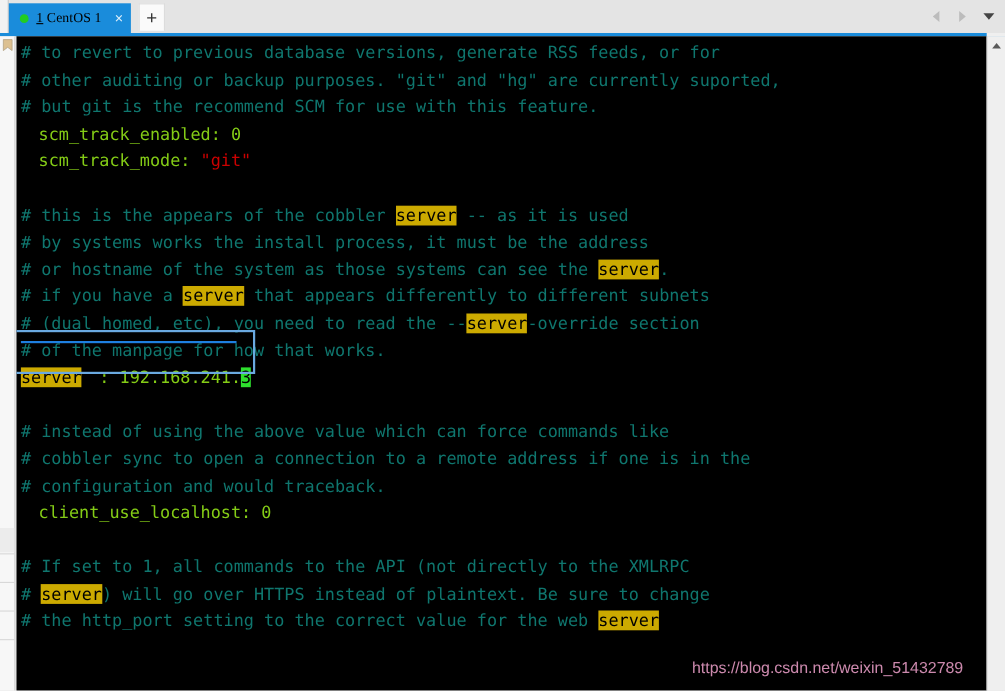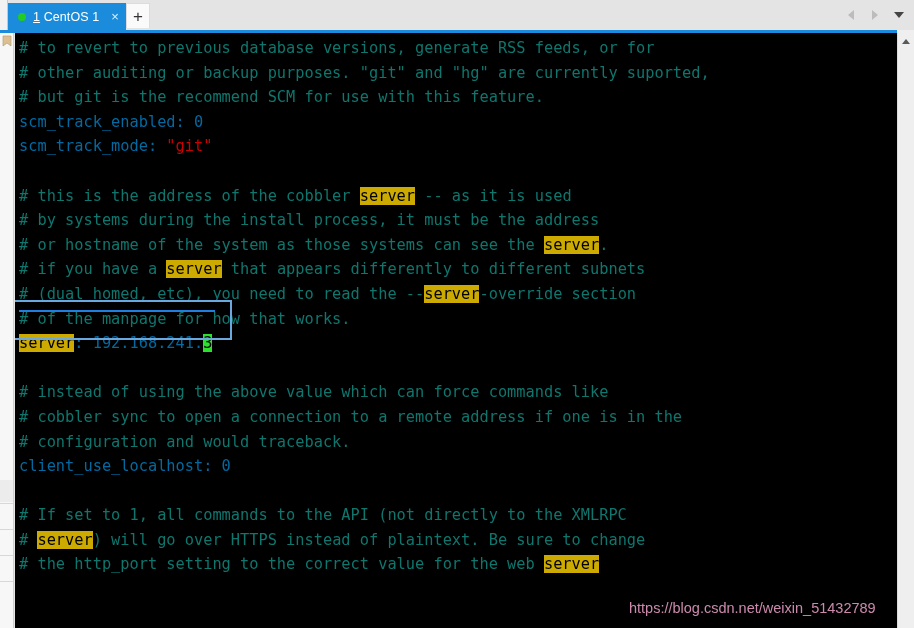--- a/index.html
+++ b/index.html
@@ -49,23 +49,23 @@
     cursor: default;
   }
   .tab-dot {
     width: 8px; height: 8px;
     border-radius: 50%;
     background: #22cc22;
     margin-right: 7px;
     flex: none;
   }
   .tab-label {
-    color: #ffffff;
+    color: #000000;
     font-size: 12.5px;
-    font-family: Liberation Sans, sans-serif;
+    font-family: Liberation Serif, serif;
     white-space: nowrap;
     letter-spacing: .1px;
   }
   .tab-label .acc {
     text-decoration: underline;
   }
   .tab-close {
     color: #dff0fb;
     font-size: 13px;
     margin-left: 12px;
@@ -183,21 +183,21 @@
     height: 24.6px;
     line-height: 24.6px;
     white-space: pre;
     font-family: "DejaVu Sans Mono", "Liberation Mono", monospace;
     font-size: 15.3px;
     color: #ffffff;
     letter-spacing: 0px;
   }
   .cmt  { color: #0f766e; }
   .str  { color: #cc0000; }
-  .plain{ color: #0369a1; }
+  .plain{ color: #84cc16; margin-left: 16px; }
   .hl {
     background: #ccaa00;
     color: #000000;
   }
   .cursor {
     background: #2ee02e;
     color: #000000;
   }
 
   
@@ -309,22 +309,22 @@
   </div>
 
   <div class="term">
     <div class="term-inner" id="term-lines">
         <div class="line"><span class="cmt"># to revert to previous database versions, generate RSS feeds, or for</span></div>
         <div class="line"><span class="cmt"># other auditing or backup purposes. "git" and "hg" are currently suported,</span></div>
         <div class="line"><span class="cmt"># but git is the recommend SCM for use with this feature.</span></div>
         <div class="line"><span class="plain">scm_track_enabled: 0</span></div>
         <div class="line"><span class="plain">scm_track_mode: </span><span class="str">"git"</span></div>
         <div class="line">&nbsp;</div>
-        <div class="line"><span class="cmt"># this is the address of the cobbler </span><span class="hl">server</span><span class="cmt"> -- as it is used</span></div>
-        <div class="line"><span class="cmt"># by systems during the install process, it must be the address</span></div>
+        <div class="line"><span class="cmt"># this is the appears of the cobbler </span><span class="hl">server</span><span class="cmt"> -- as it is used</span></div>
+        <div class="line"><span class="cmt"># by systems works the install process, it must be the address</span></div>
         <div class="line"><span class="cmt"># or hostname of the system as those systems can see the </span><span class="hl">server</span><span class="cmt">.</span></div>
         <div class="line"><span class="cmt"># if you have a </span><span class="hl">server</span><span class="cmt"> that appears differently to different subnets</span></div>
         <div class="line"><span class="cmt"># (dual homed, etc), you need to read the --</span><span class="hl">server</span><span class="cmt">-override section</span></div>
         <div class="line"><span class="cmt"># of the manpage for how that works.</span></div>
         <div class="line"><span class="hl">server</span><span class="plain">: 192.168.241.</span><span class="cursor">3</span></div>
         <div class="line">&nbsp;</div>
         <div class="line"><span class="cmt"># instead of using the above value which can force commands like</span></div>
         <div class="line"><span class="cmt"># cobbler sync to open a connection to a remote address if one is in the</span></div>
         <div class="line"><span class="cmt"># configuration and would traceback.</span></div>
         <div class="line"><span class="plain">client_use_localhost: 0</span></div>

